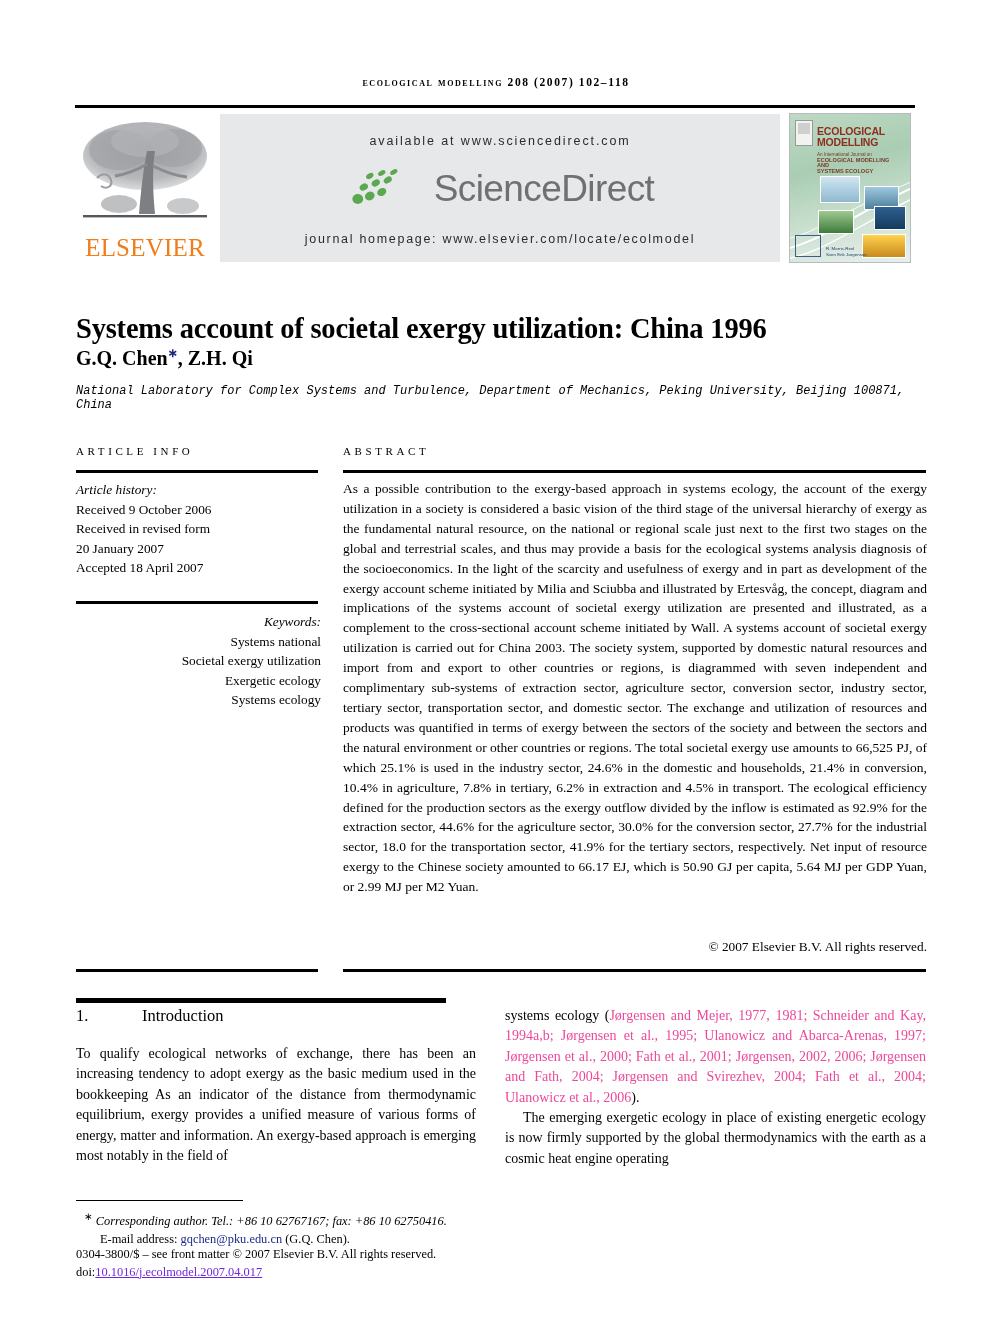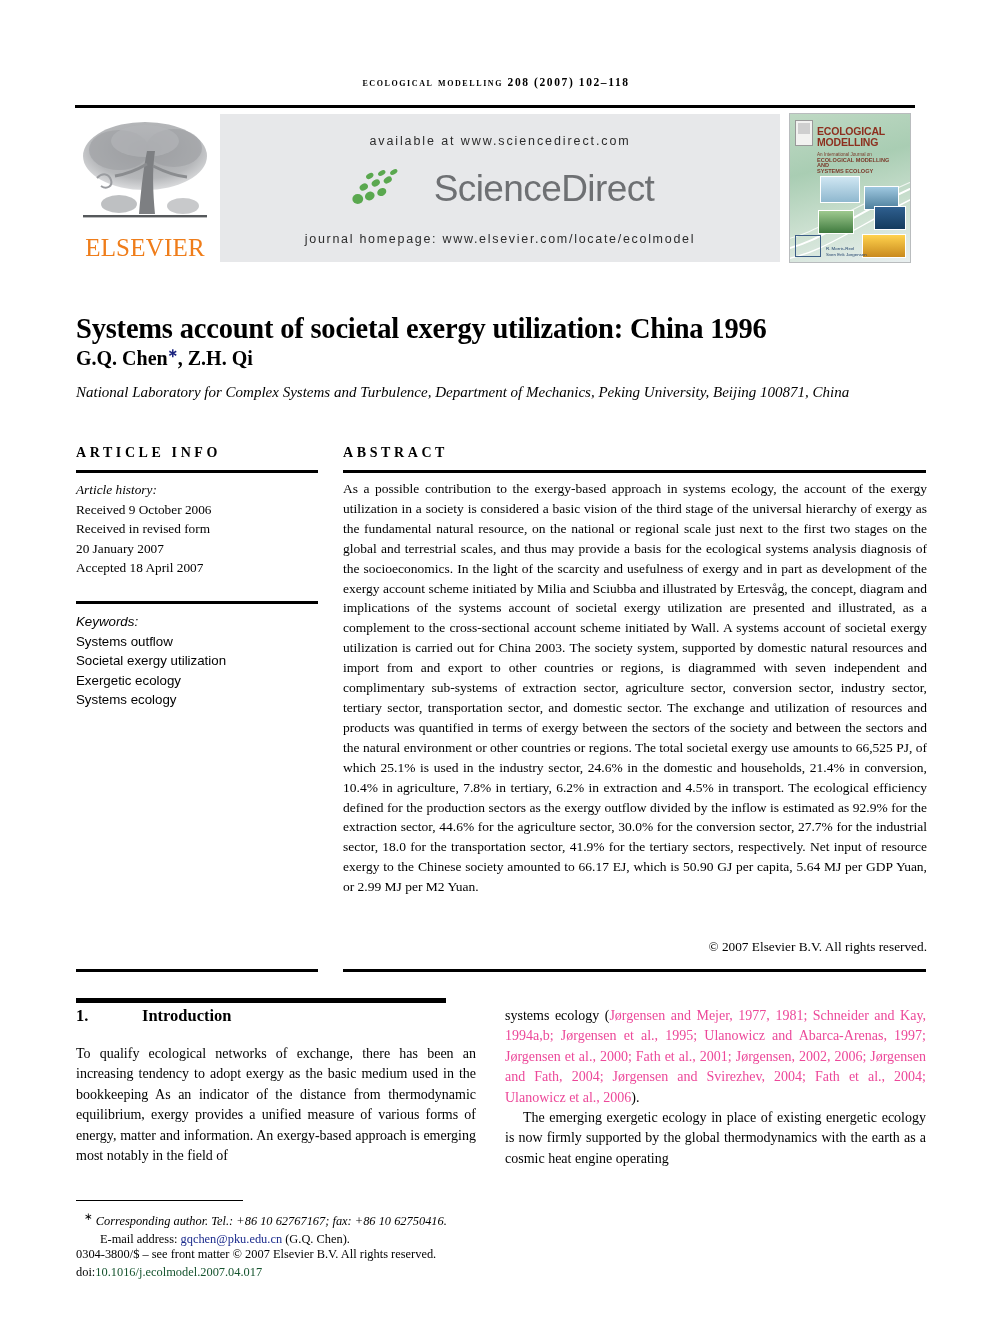--- a/index.html
+++ b/index.html
@@ -165,23 +165,23 @@
     position: absolute;
     left: 76px; top: 322px; width: 850px;
     font-family: "Liberation Serif", serif;
     font-weight: bold;
     font-size: 20px;
   }
   .authors sup { font-size: 12px; color: #1a237e; vertical-align: super; }
   .affil {
     position: absolute;
     left: 76px; top: 360px; width: 850px;
-    font-family: Liberation Serif, serif;
+    font-family: Liberation Mono, monospace;
     font-style: italic;
-    font-size: 15px;
+    font-size: 12px;
   }
 
   
   .colrule-left-top {
     position: absolute; left: 76px; top: 446px; width: 242px; height: 2.6px; background: #000;
   }
   .colrule-left-mid {
     position: absolute; left: 76px; top: 577px; width: 242px; height: 2.6px; background: #000;
   }
   .colrule-right-top {
@@ -190,41 +190,42 @@
   .colrule-right-bot {
     position: absolute; left: 343px; top: 945px; width: 583px; height: 2.6px; background: #000;
   }
   .colrule-left-bot {
     position: absolute; left: 76px; top: 945px; width: 242px; height: 2.6px; background: #000;
   }
 
   .sechead {
     position: absolute;
     font-family: "Liberation Serif", serif;
-    font-weight: bold;
-    font-size: 14px;
+    font-weight: normal;
+    font-size: 11px;
     letter-spacing: 3.6px;
   }
   .sechead.info { left: 76px; top: 421px; }
   .sechead.abs  { left: 343px; top: 421px; }
 
   .infoblock {
     position: absolute;
     left: 76px; top: 456px; width: 245px;
     font-family: "Liberation Serif", serif;
     font-size: 13.3px;
     line-height: 19.5px;
   }
   .infoblock .it { font-style: italic; }
   .kwblock {
     position: absolute;
     left: 76px; top: 588px; width: 245px;
-    font-family: Liberation Sans, sans-serif;
+    font-family: Liberation Serif, serif;
     font-size: 13.3px;
     line-height: 19.5px;
+    text-align: right;
   }
   .kwblock .it { font-style: italic; }
 
   .abstract {
     position: absolute;
     left: 343px; top: 455px; width: 584px;
     font-family: "Liberation Serif", serif;
     font-size: 13.5px;
     line-height: 19.9px;
     text-align: justify;
@@ -238,21 +239,21 @@
     font-size: 13.3px;
   }
 
   
   .introrule {
     position: absolute; left: 76px; top: 974px; width: 370px; height: 4.5px; background: #000;
   }
   .h1 {
     position: absolute; left: 76px; top: 982px;
     font-family: "Liberation Serif", serif;
-    font-weight: bold; font-size: 16.5px;
+    font-weight: normal; font-size: 16.5px;
   }
   .h1 .num { display: inline-block; width: 66px; }
 
   .colL {
     position: absolute;
     left: 76px; top: 1020px; width: 400px;
     font-family: "Liberation Serif", serif;
     font-size: 14px; line-height: 20.4px;
     text-align: justify;
   }
@@ -282,21 +283,21 @@
   .footnote .ind2 { padding-left: 24px; }
   .footnote i { font-style: italic; }
   .footnote .link { color: #1a2a8c; }
 
   .imprint {
     position: absolute;
     left: 76px; top: 1222px; width: 440px;
     font-family: "Liberation Serif", serif;
     font-size: 12.4px; line-height: 17.5px;
   }
-  .imprint .doi { color: #14532d; }
+  .imprint .doi { color: #6d28d9; text-decoration: underline; }
 </style>
 </head>
 <body>
 
 <div class="page">
 
   <div class="runhead">ECOLOGICAL MODELLING 208 (2007) 102–118</div>
 
   <div class="toprule"></div>
 
@@ -392,21 +393,21 @@
   <div class="infoblock">
     <div class="it">Article history:</div>
     <div>Received 9 October 2006</div>
     <div>Received in revised form</div>
     <div>20 January 2007</div>
     <div>Accepted 18 April 2007</div>
   </div>
 
   <div class="kwblock">
     <div class="it">Keywords:</div>
-    <div>Systems outflow</div>
+    <div>Systems national</div>
     <div>Societal exergy utilization</div>
     <div>Exergetic ecology</div>
     <div>Systems ecology</div>
   </div>
 
   <div class="abstract">As a possible contribution to the exergy-based approach in systems ecology, the account of the exergy utilization in a society is considered a basic vision of the third stage of the universal hierarchy of exergy as the fundamental natural resource, on the national or regional scale just next to the first two stages on the global and terrestrial scales, and thus may provide a basis for the ecological systems analysis diagnosis of the socioeconomics. In the light of the scarcity and usefulness of exergy and in part as development of the exergy account scheme initiated by Milia and Sciubba and illustrated by Ertesvåg, the concept, diagram and implications of the systems account of societal exergy utilization are presented and illustrated, as a complement to the cross-sectional account scheme initiated by Wall. A systems account of societal exergy utilization is carried out for China 2003. The society system, supported by domestic natural resources and import from and export to other countries or regions, is diagrammed with seven independent and complimentary sub-systems of extraction sector, agriculture sector, conversion sector, industry sector, tertiary sector, transportation sector, and domestic sector. The exchange and utilization of resources and products was quantified in terms of exergy between the sectors of the society and between the sectors and the natural environment or other countries or regions. The total societal exergy use amounts to 66,525 PJ, of which 25.1% is used in the industry sector, 24.6% in the domestic and households, 21.4% in conversion, 10.4% in agriculture, 7.8% in tertiary, 6.2% in extraction and 4.5% in transport. The ecological efficiency defined for the production sectors as the exergy outflow divided by the inflow is estimated as 92.9% for the extraction sector, 44.6% for the agriculture sector, 30.0% for the conversion sector, 27.7% for the industrial sector, 18.0 for the transportation sector, 41.9% for the tertiary sectors, respectively. Net input of resource exergy to the Chinese society amounted to 66.17 EJ, which is 50.90 GJ per capita, 5.64 MJ per GDP Yuan, or 2.99 MJ per M2 Yuan.</div>
   <div class="copyline">© 2007 Elsevier B.V. All rights reserved.</div>
 
   <div class="introrule"></div>
   <div class="h1">

